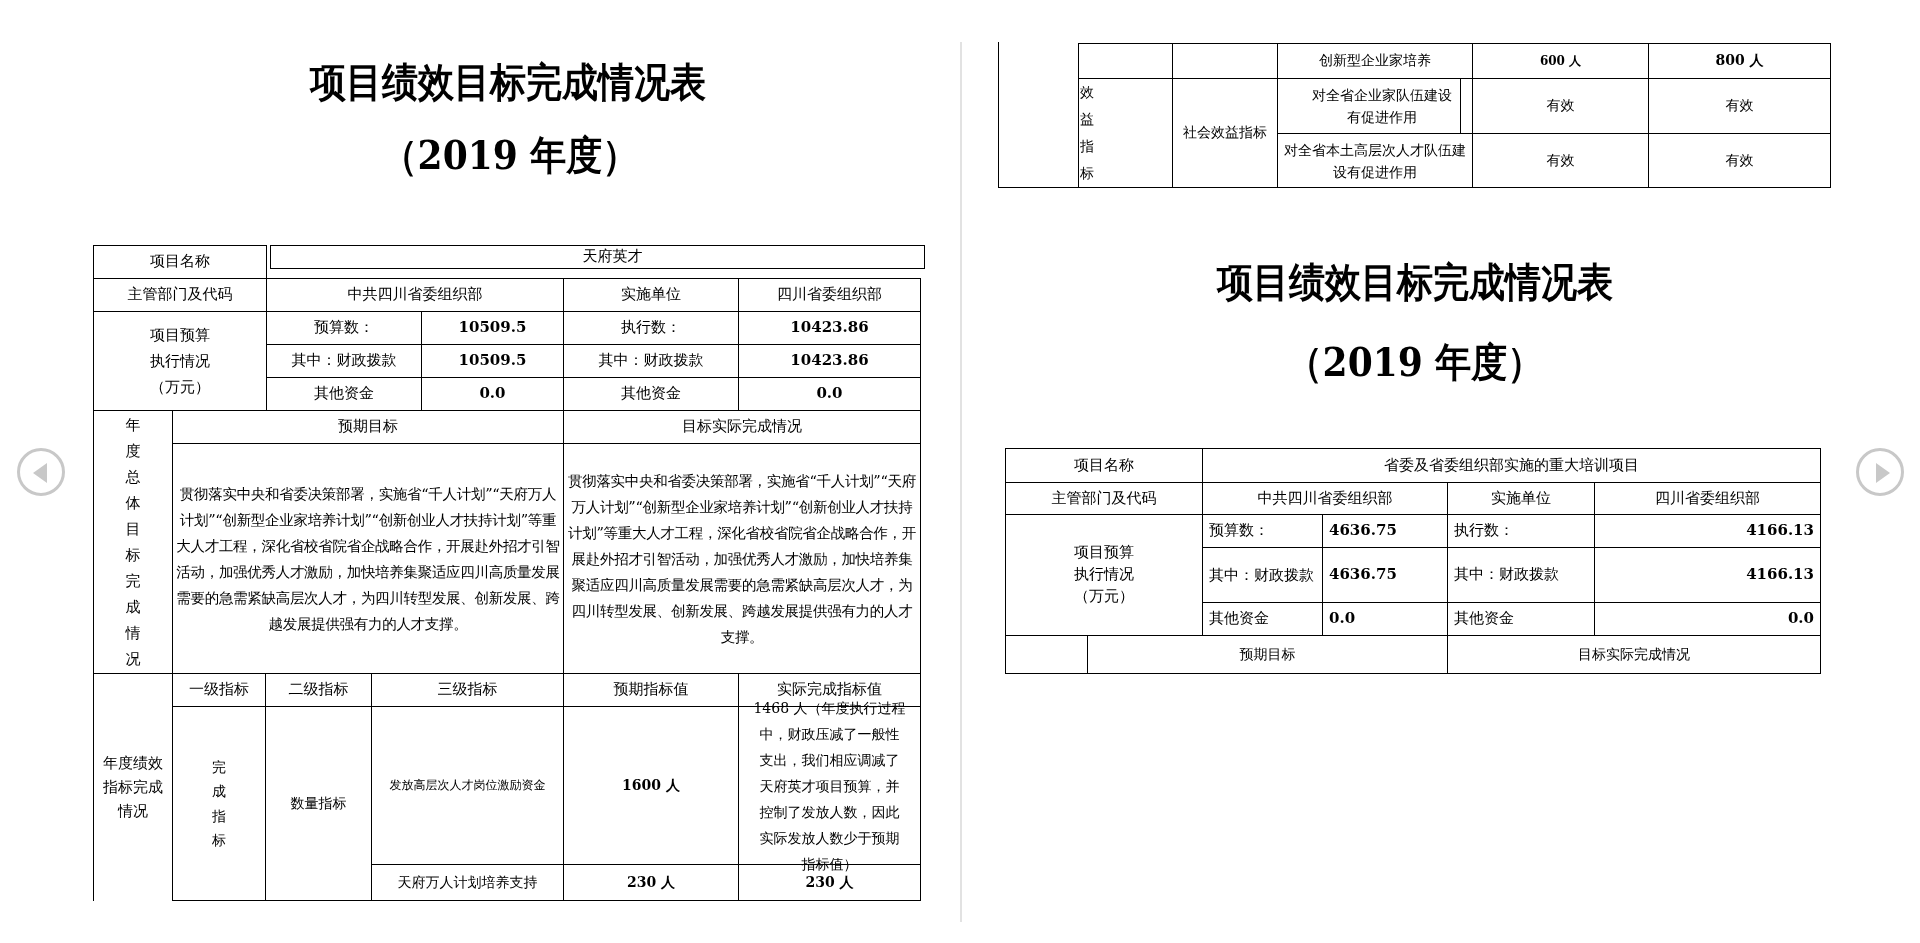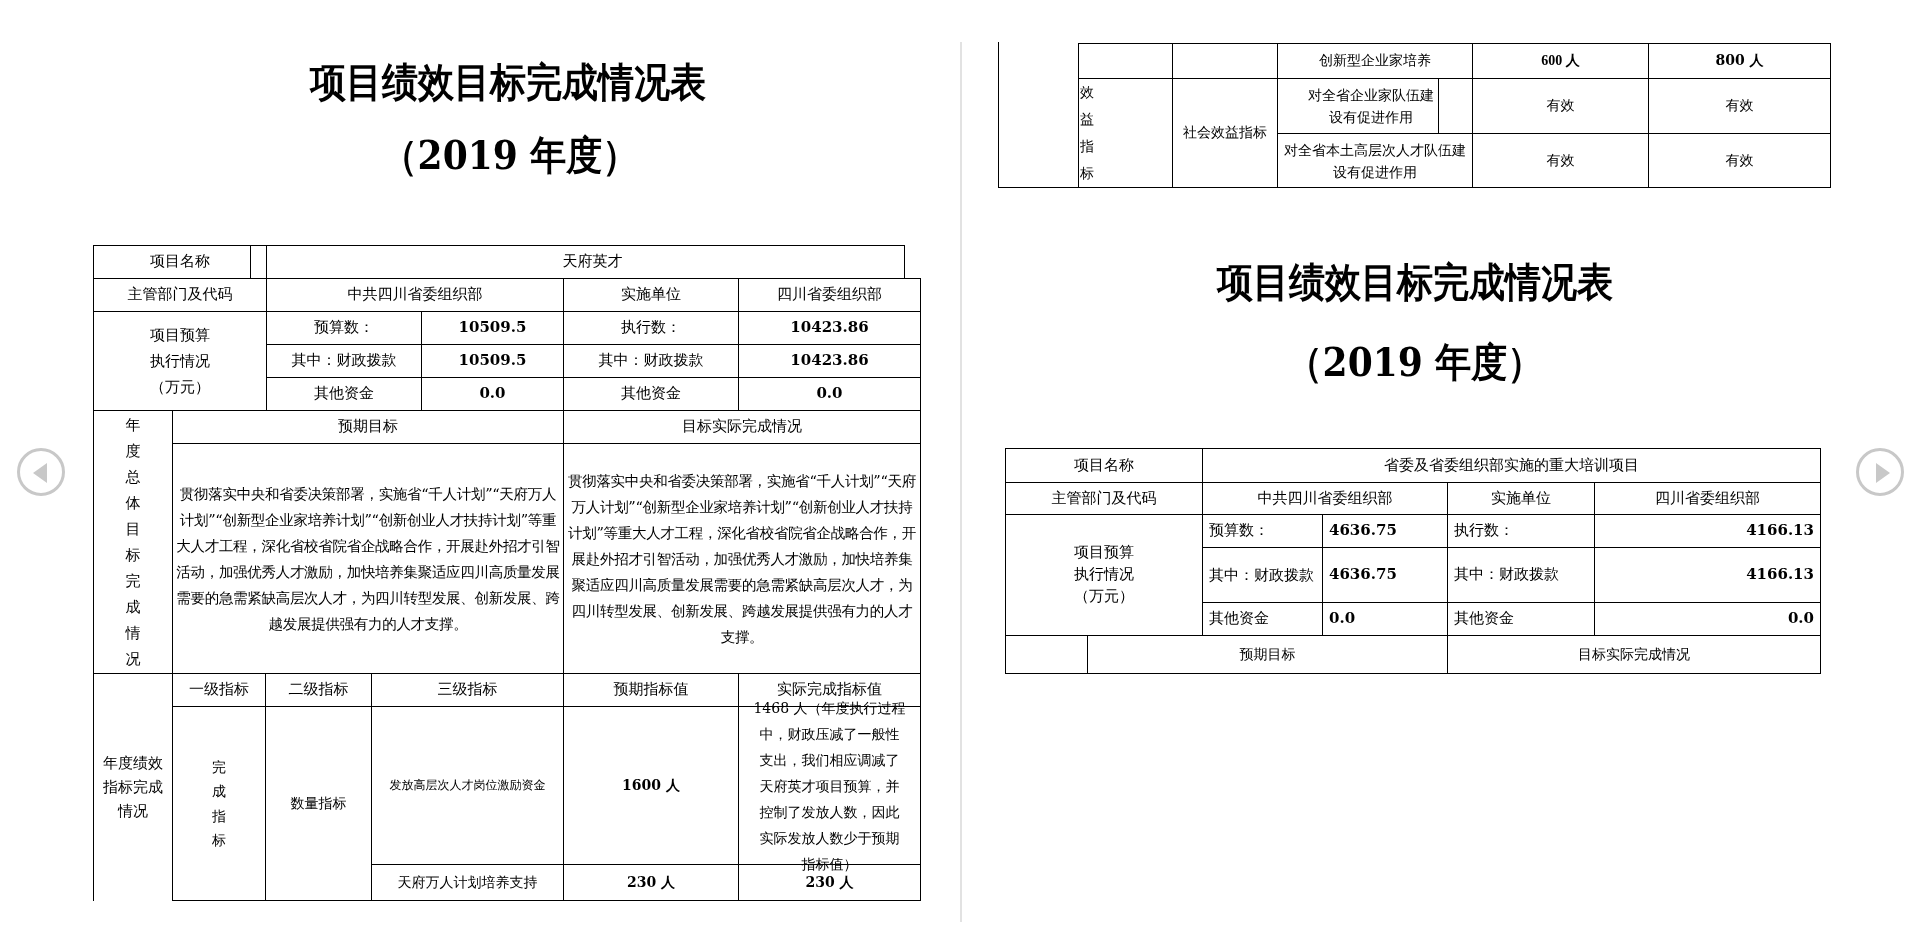--- a/index.html
+++ b/index.html
@@ -24,21 +24,21 @@
   .nav.next .tri { left:17px; border-left:14px solid #c8c8c8; }
 </style>
 </head>
 <body>
 
 <div>
   <div class="title" style="left:213px; top:55px; width:590px;">项目绩效目标完成情况表</div>
   <div class="year" style="left:300px; top:128px; width:420px;">（2019  年度）</div>
 
   <div class="cell" style="left:93px; top:245px; width:174px; height:34px;">项目名称</div>
-  <div class="cell" style="left:250px; top:245px; width:655px; height:34px;padding-left:32px;">天府英才</div>
+  <div class="cell" style="left:270px; top:245px; width:655px; height:24px;padding-left:32px;">天府英才</div>
 
   <div class="cell" style="left:93px; top:278px; width:174px; height:34px;">主管部门及代码</div>
   <div class="cell" style="left:266px; top:278px; width:298px; height:34px;">中共四川省委组织部</div>
   <div class="cell" style="left:563px; top:278px; width:176px; height:34px;">实施单位</div>
   <div class="cell" style="left:738px; top:278px; width:183px; height:34px;">四川省委组织部</div>
 
   <div class="cell vtext" style="left:93px; top:311px; width:174px; height:100px;">
     <span>项目预算</span>
     <span>执行情况</span>
     <span>（万元）</span>
@@ -104,31 +104,31 @@
 </div>
 
 <div class="divider"></div>
 
 <div>
 
   <div class="abs" style="left:998px; top:42px; width:81px; height:146px; border-left:1px solid #000; border-bottom:1px solid #000;"></div>
   <div class="cell" style="left:1078px; top:43px; width:95px; height:36px;"></div>
   <div class="cell" style="left:1172px; top:43px; width:106px; height:36px;"></div>
   <div class="cell" style="left:1277px; top:43px; width:196px; height:36px; font-size:14px;">创新型企业家培养</div>
-  <div class="cell b" style="left:1472px; top:43px; width:177px; height:36px; font-size:14px;font-family:Liberation Serif, serif;">600 人</div>
+  <div class="cell b" style="left:1472px; top:43px; width:177px; height:36px; font-size:12px;">600 人</div>
   <div class="cell b" style="left:1648px; top:43px; width:183px; height:36px; font-size:14px;">800 人</div>
 
   <div class="cell vtext" style="left:1078px; top:78px; width:95px; height:110px; align-items:flex-start; padding-left:1px; font-size:14px; line-height:27px;">
     <span>效</span>
     <span>益</span>
     <span>指</span>
     <span>标</span>
   </div>
   <div class="cell" style="left:1172px; top:78px; width:106px; height:110px; font-size:14px;text-align:center;">社会效益指标</div>
-  <div class="cell" style="left:1277px; top:78px; width:162px; height:56px; font-size:14px; line-height:22px;padding-left:28px;">对全省企业家队伍建设有促进作用</div>
+  <div class="cell" style="left:1277px; top:78px; width:184px; height:56px; font-size:14px; line-height:22px;padding-left:28px;">对全省企业家队伍建设有促进作用</div>
   <div class="cell" style="left:1472px; top:78px; width:177px; height:56px; font-size:14px;">有效</div>
   <div class="cell" style="left:1648px; top:78px; width:183px; height:56px; font-size:14px;">有效</div>
   <div class="cell" style="left:1277px; top:133px; width:196px; height:55px; font-size:14px; line-height:22px;">对全省本土高层次人才队伍建设有促进作用</div>
   <div class="cell" style="left:1472px; top:133px; width:177px; height:55px; font-size:14px;">有效</div>
   <div class="cell" style="left:1648px; top:133px; width:183px; height:55px; font-size:14px;">有效</div>
 
   <div class="title" style="left:1120px; top:255px; width:590px;">项目绩效目标完成情况表</div>
   <div class="year" style="left:1205px; top:335px; width:420px;">（2019  年度）</div>
 
   <div class="cell" style="left:1005px; top:448px; width:198px; height:35px;">项目名称</div>

